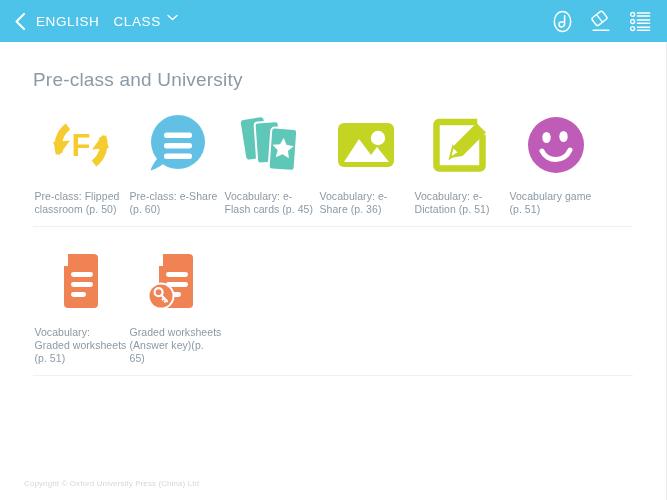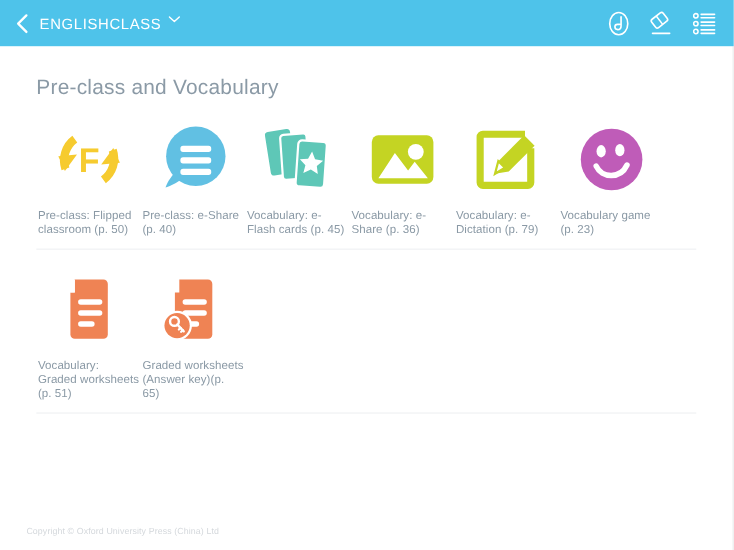--- a/index.html
+++ b/index.html
@@ -56,20 +56,21 @@
   .crumb-english {
     color: #ffffff;
     font-size: 13.5px;
     letter-spacing: 0.6px;
     margin-left: 4px;
     white-space: nowrap;
   }
   .class-select {
     display: flex;
     align-items: flex-start;
+    margin-left: 14px;
     cursor: pointer;
     white-space: nowrap;
   }
   .class-select .lbl {
     color: #ffffff;
     font-size: 13.5px;
     letter-spacing: 0.6px;
   }
   .caret {
     margin-left: 6px;
@@ -220,21 +221,21 @@
           <line x1="7.4" y1="12.2" x2="19.6" y2="12.2" stroke="#ffffff" stroke-width="1.5" stroke-linecap="round"></line>
           <line x1="7.4" y1="16.2" x2="19.6" y2="16.2" stroke="#ffffff" stroke-width="1.5" stroke-linecap="round"></line>
           <line x1="7.4" y1="19.3" x2="19.6" y2="19.3" stroke="#ffffff" stroke-width="1.5" stroke-linecap="round"></line>
         </svg>
       </div>
     </div>
   </div>
 
   <div class="content">
 
-    <h1 class="page-title">Pre-class and Vocabulary</h1>
+    <h1 class="page-title">Pre-class and University</h1>
 
     <div class="grid-wrap">
 
       <div class="row divided">
 
         <div class="tile">
           <div class="tile-icon">
             <svg width="70" height="70" viewBox="0 0 70 70">
               <path d="M13.5 43.5 A24 24 0 0 1 22 16.5" fill="none" stroke="#f6cb2f" stroke-width="7.5" stroke-linecap="butt"></path>
               <path d="M56.5 26.5 A24 24 0 0 1 48 53.5" fill="none" stroke="#f6cb2f" stroke-width="7.5" stroke-linecap="butt"></path>
@@ -249,21 +250,21 @@
         <div class="tile">
           <div class="tile-icon">
             <svg width="70" height="70" viewBox="0 0 70 70">
               <circle cx="37" cy="32" r="27" fill="#61c0e3"></circle>
               <path d="M20 44 C13 52 10 58 9.5 60.5 C15 59 22 55 27 50 Z" fill="#61c0e3"></path>
               <rect x="23" y="22.5" width="28" height="5.6" rx="2.4" fill="#ffffff"></rect>
               <rect x="23" y="33.0" width="28" height="5.6" rx="2.4" fill="#ffffff"></rect>
               <rect x="23" y="43.5" width="28" height="5.6" rx="2.4" fill="#ffffff"></rect>
             </svg>
           </div>
-          <div class="tile-label">Pre-class: e-Share (p. 40)</div>
+          <div class="tile-label">Pre-class: e-Share (p. 60)</div>
         </div>
 
         <div class="tile">
           <div class="tile-icon">
             <svg width="70" height="70" viewBox="0 0 70 70">
               <g transform="rotate(-9 22 32)">
                 <rect x="8" y="8" width="23" height="40" rx="3" fill="#5ec7b7"></rect>
               </g>
               <g transform="rotate(-4 30 34)">
                 <rect x="20" y="12" width="24" height="41" rx="3" fill="#5ec7b7" stroke="#ffffff" stroke-width="2"></rect>
@@ -290,33 +291,33 @@
 
         <div class="tile">
           <div class="tile-icon">
             <svg width="70" height="70" viewBox="0 0 70 70">
               <path d="M48 12 H13 a2.5 2.5 0 0 0 -2.5 2.5 V56 a2.5 2.5 0 0 0 2.5 2.5 H54 a2.5 2.5 0 0 0 2.5 -2.5 V28" fill="none" stroke="#c4d423" stroke-width="6.5" stroke-linecap="square"></path>
               <polygon points="24,48 27,36.5 50.5,13 60,22.5 36.5,46" fill="#c4d423"></polygon>
               <polygon points="24,48 27,36.5 33,42.5" fill="#ffffff"></polygon>
               <polygon points="24,48 27,36.5 33,42.5" fill="none" stroke="#c4d423" stroke-width="2"></polygon>
             </svg>
           </div>
-          <div class="tile-label">Vocabulary: e-Dictation (p. 79)</div>
+          <div class="tile-label">Vocabulary: e-Dictation (p. 51)</div>
         </div>
 
         <div class="tile">
           <div class="tile-icon">
             <svg width="70" height="70" viewBox="0 0 70 70">
               <circle cx="35" cy="35" r="28" fill="#bf5cb8"></circle>
               <ellipse cx="25.5" cy="27.5" rx="4.2" ry="5.6" fill="#ffffff"></ellipse>
               <ellipse cx="42.5" cy="26.5" rx="4.2" ry="5.6" fill="#ffffff"></ellipse>
               <path d="M21 41 C26 52 43 53 49 40" fill="none" stroke="#ffffff" stroke-width="5" stroke-linecap="round"></path>
             </svg>
           </div>
-          <div class="tile-label">Vocabulary game (p. 23)</div>
+          <div class="tile-label">Vocabulary game (p. 51)</div>
         </div>
       </div>
 
       <div class="row divided">
 
         <div class="tile">
           <div class="tile-icon">
             <svg width="70" height="70" viewBox="0 0 70 70">
               <path d="M22 8 H48 a4 4 0 0 1 4 4 V58 a4 4 0 0 1 -4 4 H22 a4 4 0 0 1 -4 -4 V20 Z" fill="#ef8354"></path>
               <polygon points="22,8 22,20 18,20" fill="#ef8354"></polygon>

